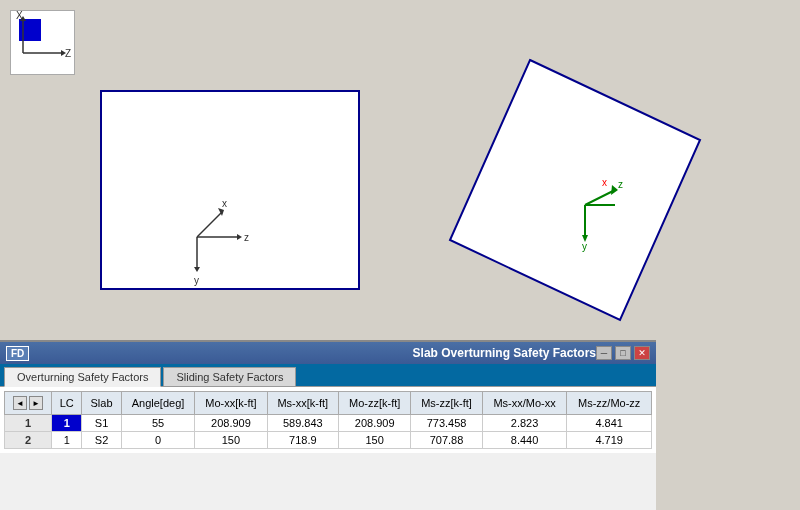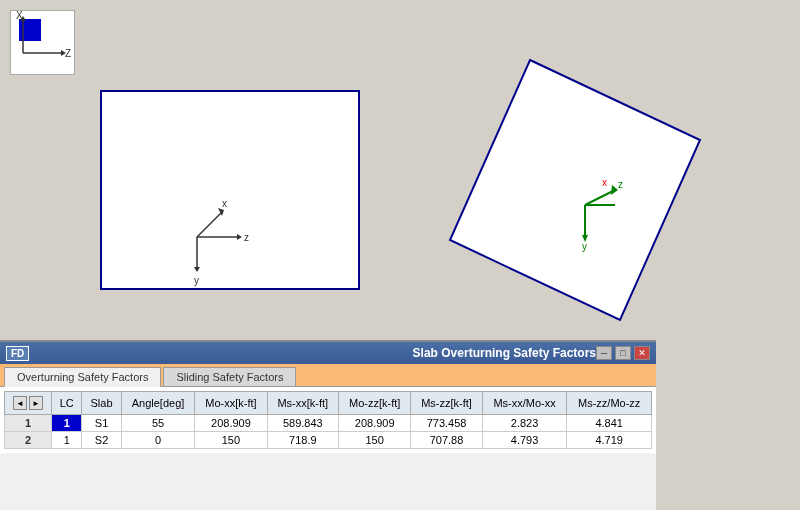--- a/index.html
+++ b/index.html
@@ -113,21 +113,21 @@
     }
 
     .panel-control-btn.close-btn {
       background: #cc4444;
       color: white;
     }
 
     
     .panel-tabs {
       display: flex;
-      background: #fdba74;
+      background: #0369a1;
       border-bottom: 1px solid #999;
       padding-top: 3px;
       padding-left: 4px;
       gap: 0;
     }
 
     .tab {
       padding: 3px 12px;
       border: 1px solid #999;
       border-bottom: none;
@@ -324,20 +324,20 @@
         </tr>
         <tr>
           <td class="row-num-cell">2</td>
           <td>1</td>
           <td>S2</td>
           <td>0</td>
           <td>150</td>
           <td>718.9</td>
           <td>150</td>
           <td>707.88</td>
-          <td>4.793</td>
+          <td>8.440</td>
           <td>4.719</td>
         </tr>
       </tbody>
     </table>
   </div>
 
 </div>
 
 </body></html>

